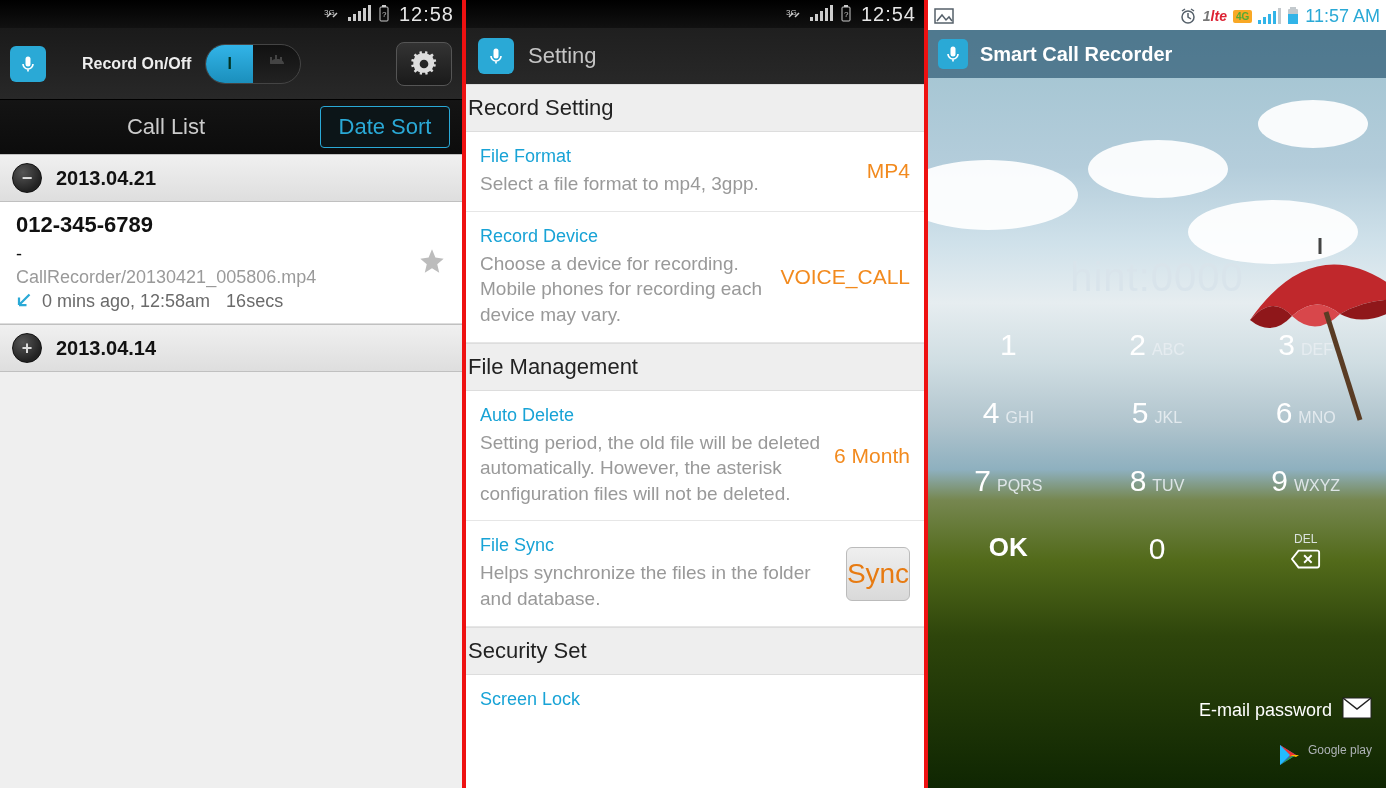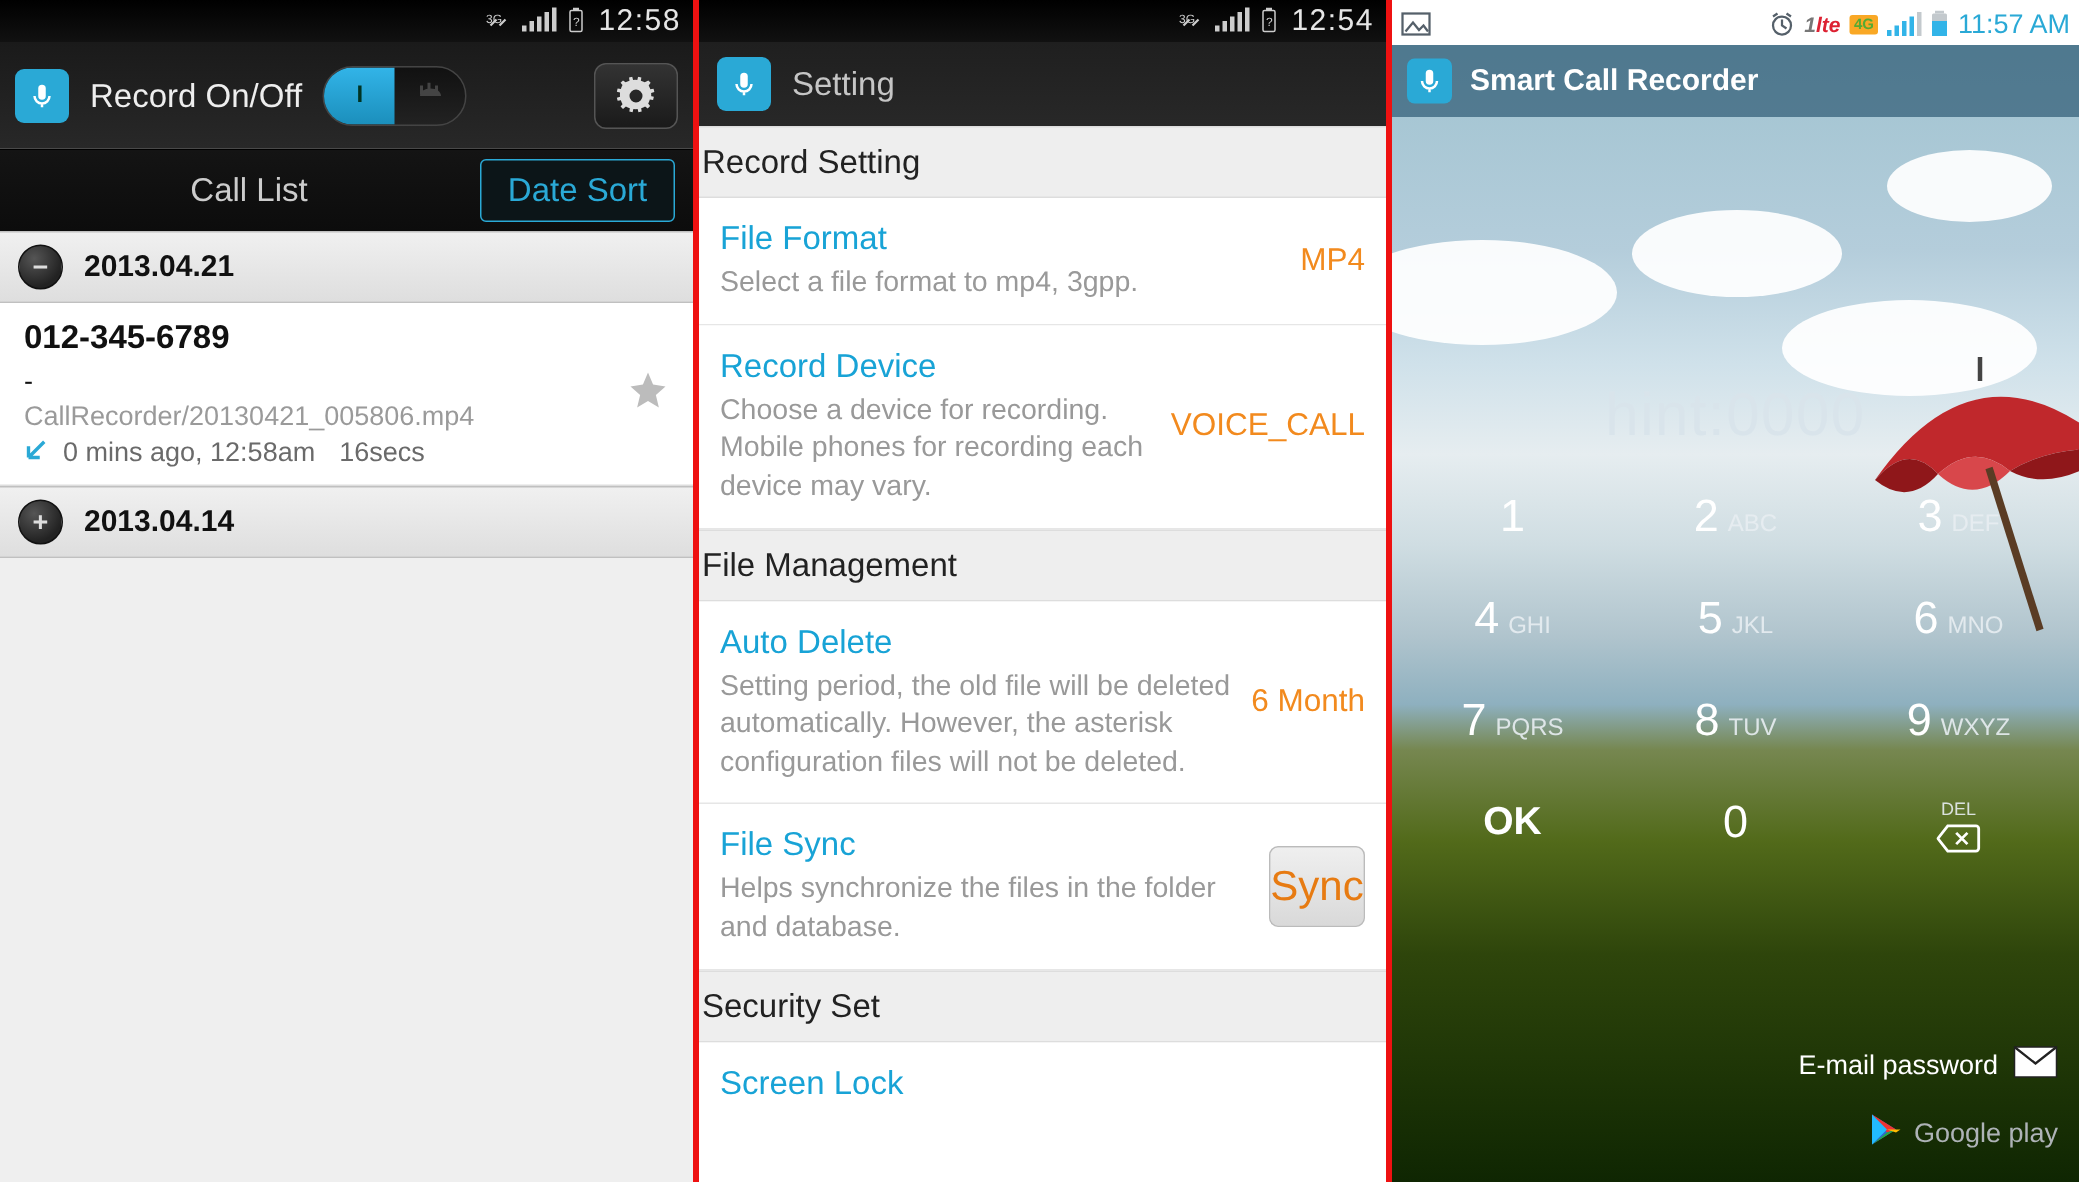--- a/index.html
+++ b/index.html
@@ -24,21 +24,21 @@
   }
   .mic svg { width:20px; height:26px; }
 
   
   .s1 { width:462px; }
   .s1-toolbar {
     height:72px; background:linear-gradient(#1a1a1a,#282828);
     border-bottom:1px solid #000;
     display:flex; align-items:center; padding:0 10px; gap:14px; color:#eee;
   }
-  .s1-title { font-size:22px; font-weight:400; flex:0 0 auto; }
+  .s1-title { font-size:16px; font-weight:700; flex:0 0 auto;margin-left:22px; }
   .toggle {
     width:96px; height:40px; border-radius:20px;
     background:linear-gradient(#111,#222); position:relative;
     border:1px solid #444; display:flex; align-items:center; overflow:hidden;
   }
   .toggle .on {
     width:50%; height:100%; background:linear-gradient(#32b4e8,#1b8fbc);
     display:flex; align-items:center; justify-content:center; color:#032; font-weight:700;
   }
   .toggle .off { width:50%; display:flex; align-items:center; justify-content:center; color:#555; }
@@ -87,21 +87,21 @@
   .s2 { width:458px; background:#fff; }
   .s2-toolbar {
     height:56px; background:linear-gradient(#1f1f1f,#282828);
     display:flex; align-items:center; gap:14px; padding:0 12px; color:#c5c5c5; font-size:22px;
   }
   .sect-head {
     background:#eee; color:#222; font-size:22px; padding:10px 2px; border-bottom:1px solid #ddd; border-top:1px solid #ddd;
   }
   .row { display:flex; padding:14px 14px; border-bottom:1px solid #e6e6e6; gap:10px; align-items:center; background:#fff; }
   .row .txt { flex:1; }
-  .row .title { color:#18a3d6; font-size:22px; }
+  .row .title { color:#18a3d6; font-size:18px; }
   .row .desc { color:#999; font-size:19px; margin-top:4px; line-height:1.35; }
   .row .val { color:#f28a1e; font-size:21px; white-space:nowrap; text-align:right; }
   .sync-btn {
     width:64px; height:54px; border-radius:6px; background:linear-gradient(#efefef,#d9d9d9);
     border:1px solid #bbb; color:#e77b12; font-size:28px;
     display:flex; align-items:center; justify-content:center;
   }
 
   
   .s3 { width:458px; position:relative; }
@@ -137,22 +137,22 @@
   .key { color:#fff; display:flex; align-items:baseline; justify-content:center; gap:6px; }
   .key .num { font-size:30px; font-weight:500; }
   .key .sub { font-size:16px; color:#e8eef2; opacity:.9; }
   .key.ok .num { font-size:26px; font-weight:600; }
   .del svg { width:30px; height:22px; }
   .email-link {
     position:absolute; right:14px; bottom:64px; color:#fff; font-size:18px;
     display:flex; align-items:center; gap:10px;
   }
   .gplay {
-    position:absolute; right:14px; bottom:18px; color:#aeb3b7; font-size:18px;
-    display:flex; align-items:center; gap:8px;
+    position:absolute; right:14px; bottom:18px; color:#aeb3b7; font-size:12px;
+    display:flex; align-items:flex-start; gap:8px;
   }
   .umbrella { position:absolute; right:-34px; top:230px; }
 
   
   .bars { display:flex; gap:2px; align-items:flex-end; height:16px; }
   .bars span { width:3px; background:#ccc; }
   .bars span:nth-child(1){height:4px} .bars span:nth-child(2){height:7px}
   .bars span:nth-child(3){height:10px} .bars span:nth-child(4){height:13px} .bars span:nth-child(5){height:16px}
 </style>
 </head>

